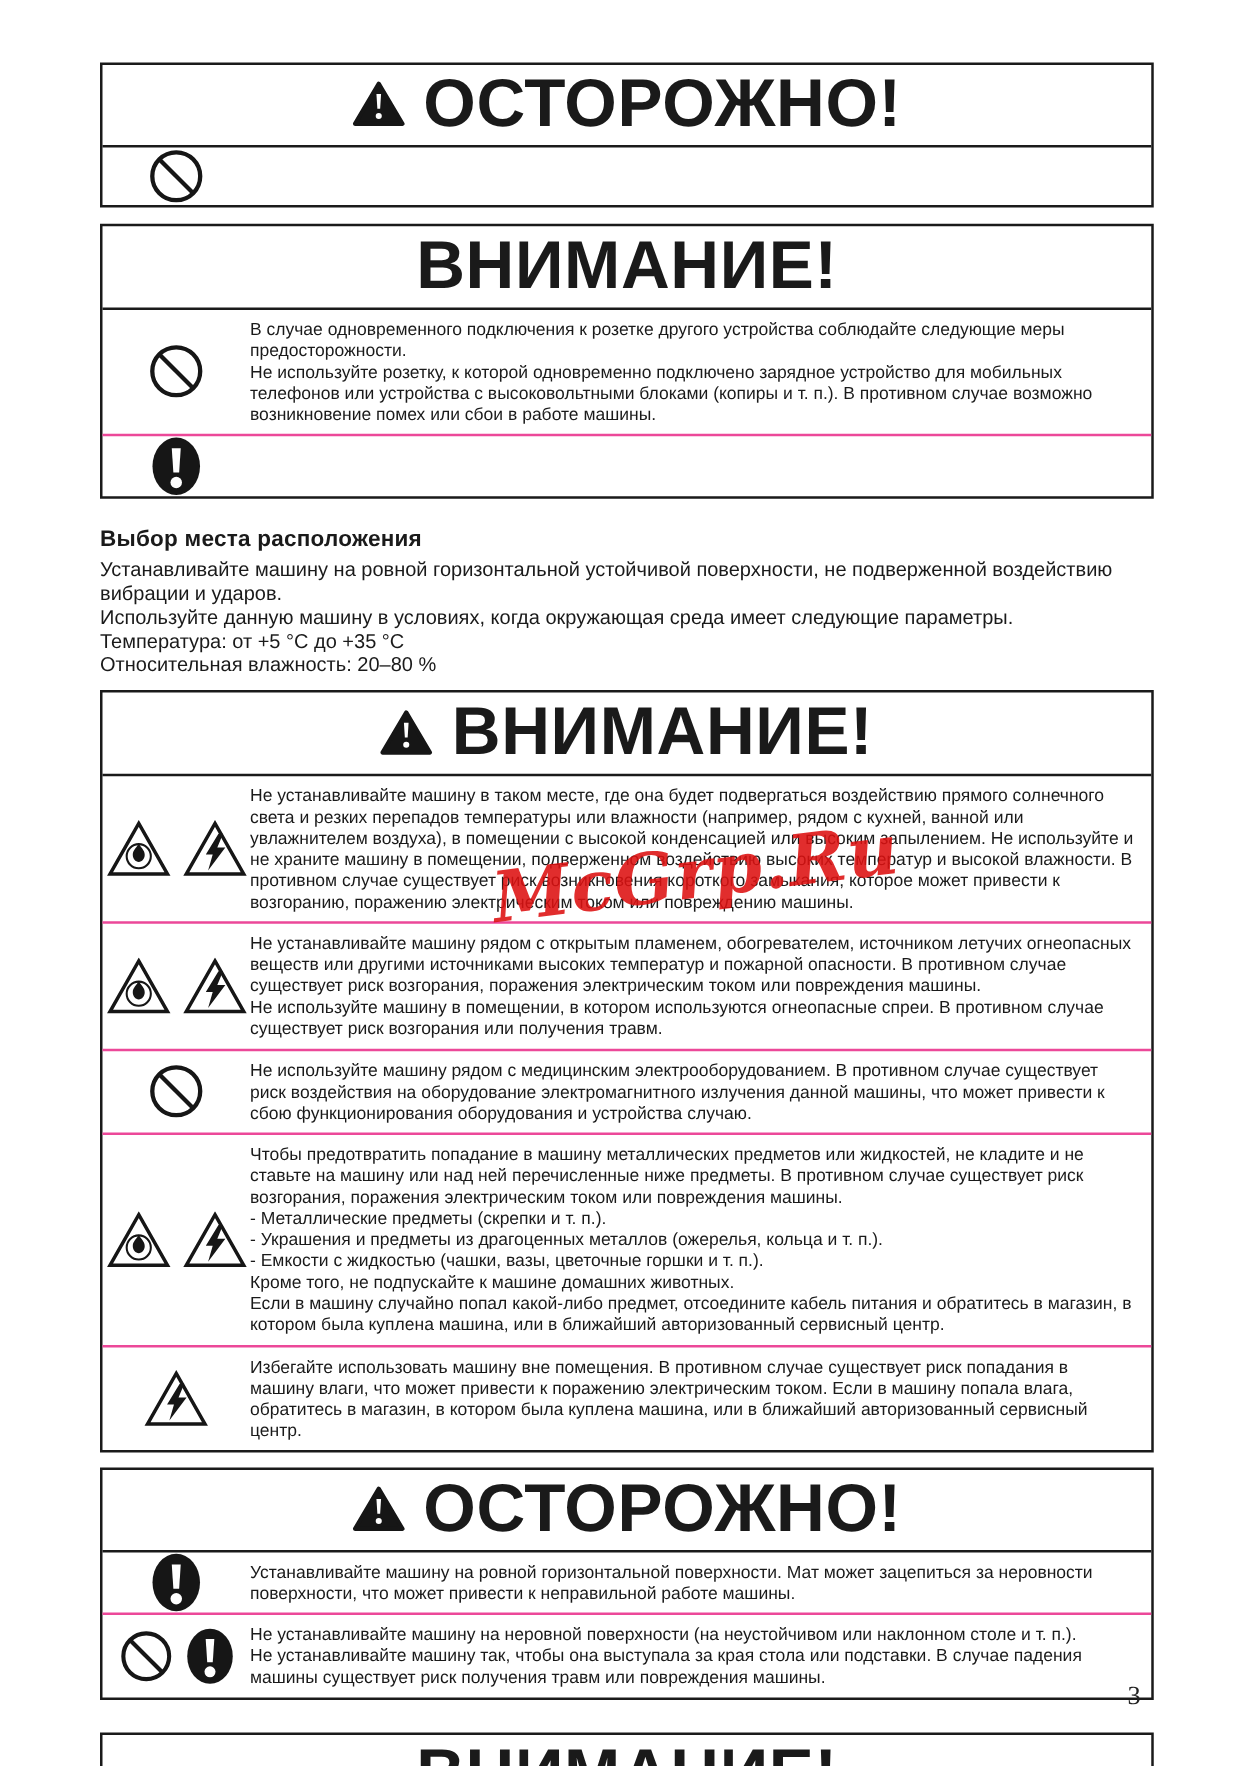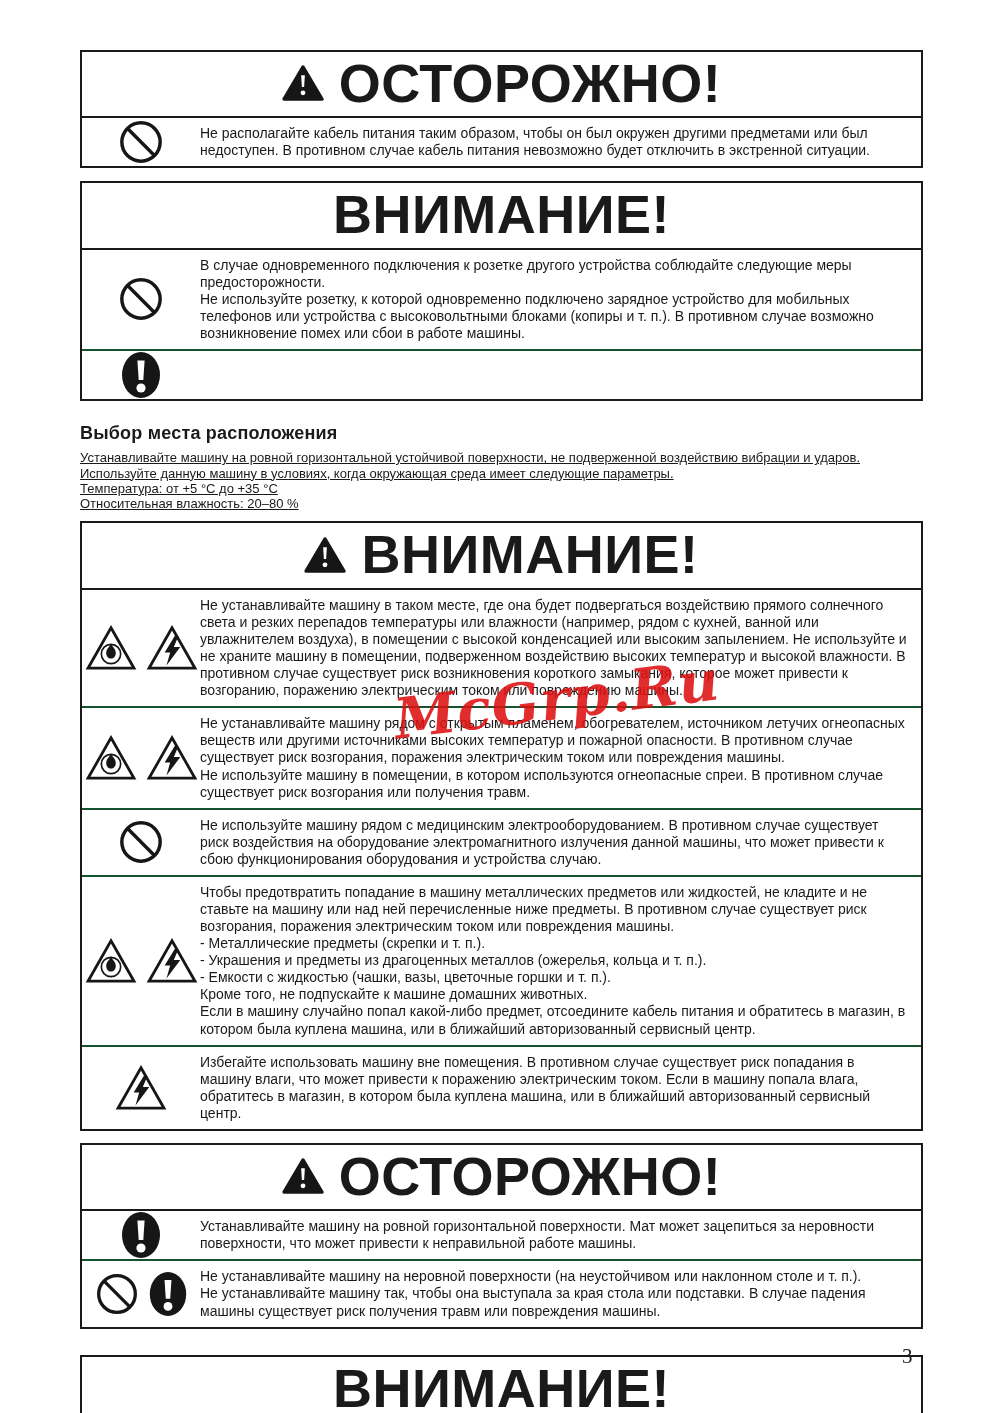--- a/index.html
+++ b/index.html
@@ -14,41 +14,41 @@
     overflow:hidden;
   }
   .warnbox{border:2px solid #1a1a1a;background:#fff;}
   .warnbox-title{
     display:flex;align-items:center;justify-content:center;gap:15px;
     border-bottom:2px solid #1a1a1a;
     font-weight:bold;font-size:54px;line-height:1.08;
     padding:2px 0 4px;
     letter-spacing:0.5px;
   }
-  .warnrow{display:flex;align-items:center;border-bottom:2px solid #14532d;}
+  .warnrow{display:flex;align-items:center;border-bottom:2px solid #ec4899;}
   .warnrow:last-child{border-bottom:none;}
   .row-icons{
     flex:0 0 118px;display:flex;align-items:center;justify-content:center;gap:9px;
     align-self:center;
   }
   .row-text{
     flex:1;padding:7px 14px 7px 0;
     font-size:14px;line-height:1.22;
     white-space:pre-line;
   }
   .mt-box2{margin-top:13px;}
   .mt-box3{margin-top:0;}
   .mt-box4{margin-top:12px;}
   .mt-box5{margin-top:26px;}
   .section-heading{
     margin:22px 0 6px;
     font-size:18px;font-weight:bold;letter-spacing:0.2px;
   }
   .intro-text{
-    font-size:13px;line-height:1.18;white-space:pre-line;margin:0 0 10px;text-decoration:underline;
+    font-size:16px;line-height:1.18;white-space:pre-line;margin:0 0 10px;
   }
   .watermark{
     position:absolute;left:393px;top:666px;
     font-family:"DejaVu Serif", serif;
     font-style:italic;font-weight:bold;
     font-size:56px;letter-spacing:1px;
     transform:rotate(-7deg);
     opacity:0.88;
     pointer-events:none;
     z-index:5;
@@ -74,21 +74,20 @@
         </svg>
       <span>ОСТОРОЖНО!</span>
     </div>
     <div class="warnrow">
       <div class="row-icons">
         <svg width="46" height="46" viewBox="0 0 48 48">
             <circle cx="24" cy="24" r="20" fill="none" stroke="#161616" stroke-width="3.6"></circle>
             <line x1="10" y1="10" x2="38" y2="38" stroke="#161616" stroke-width="3.6"></line>
           </svg>
       </div>
-      <div class="row-text">Не располагайте кабель питания таким образом, чтобы он был окружен другими предметами или был недоступен. В противном случае кабель питания невозможно будет отключить в экстренной ситуации.</div>
     </div>
   </section>
 
   <section class="warnbox mt-box2">
     <div class="warnbox-title">
       <span>ВНИМАНИЕ!</span>
     </div>
     <div class="warnrow">
       <div class="row-icons">
         <svg width="46" height="46" viewBox="0 0 48 48">

